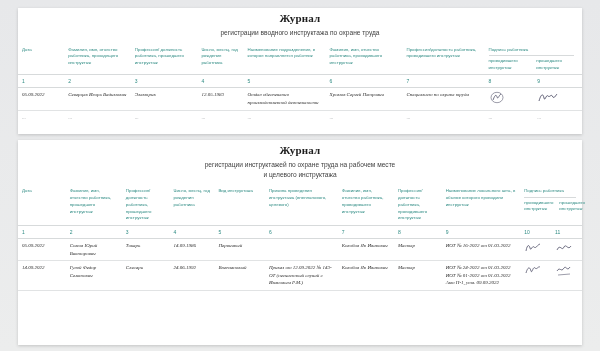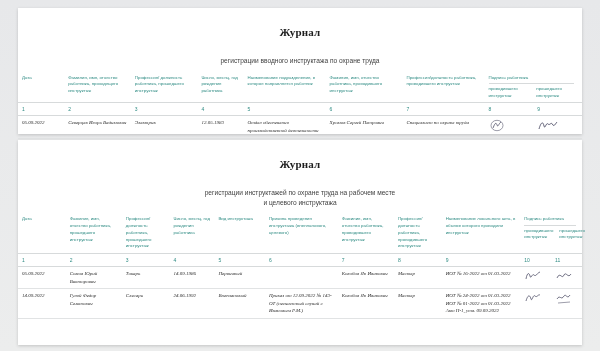--- a/index.html
+++ b/index.html
@@ -22,21 +22,21 @@
   .sheet-top{top:8px;height:126px;}
   .sheet-bottom{top:140px;height:205px;}
 
   .doc-title{
     text-align:center;
     font-family:"Liberation Serif", serif;
     font-weight:bold;
     font-size:11px;
     color:#1d1d1d;
     letter-spacing:.2px;
-    margin:18px;
+    margin:4px;
   }
   .doc-subtitle{
     text-align:center;
     font-size:6.6px;
     color:#3f3f3f;
     line-height:1.45;
     margin:2px 0 0 0;
     padding:0 40px;
   }
 

